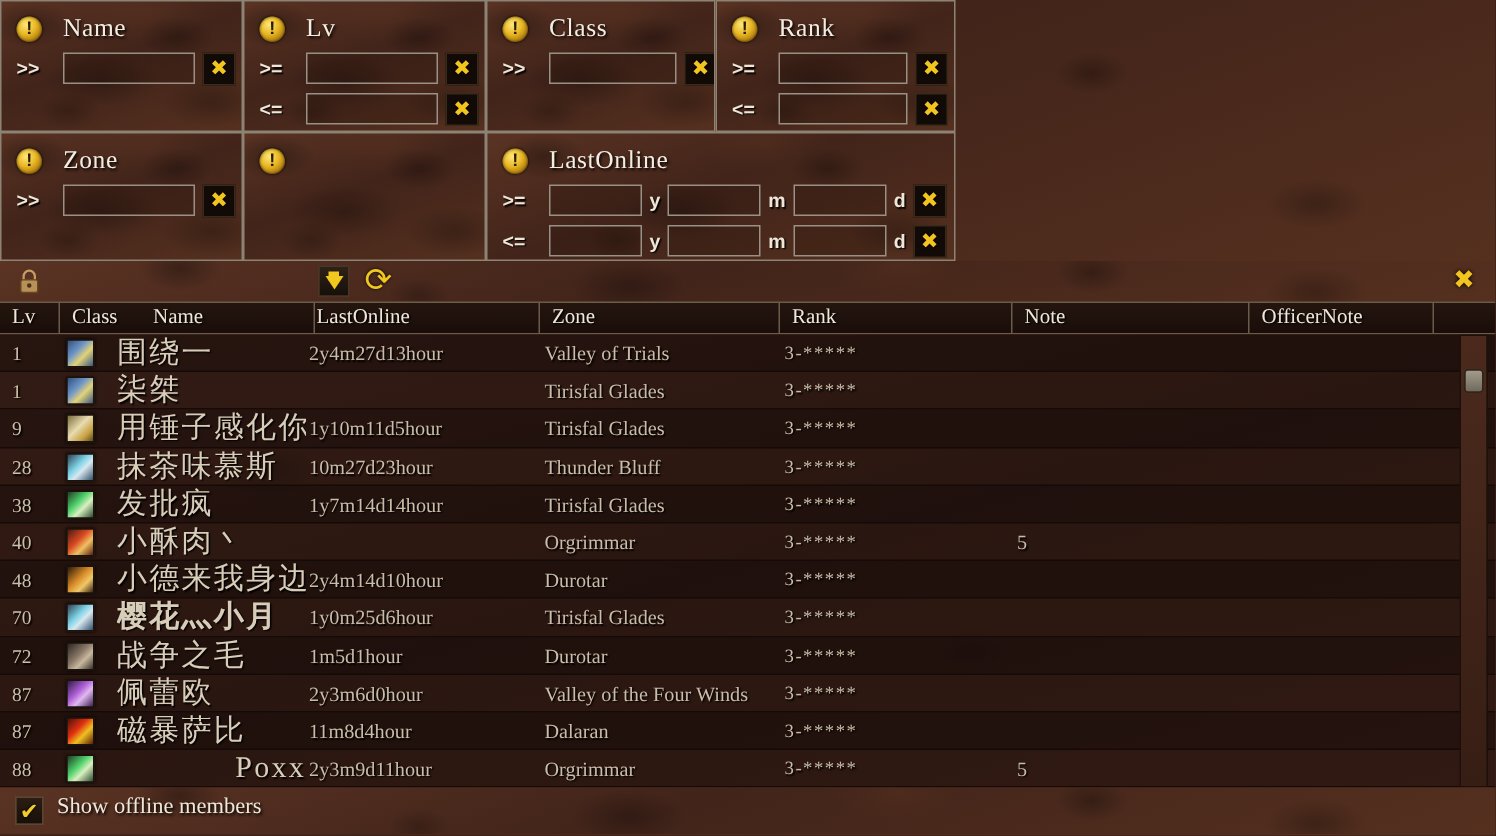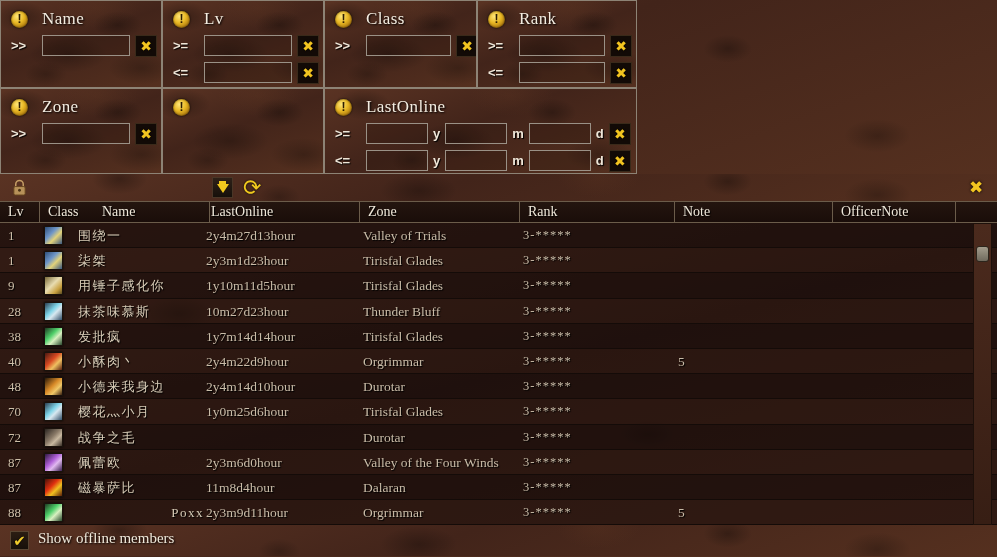--- a/index.html
+++ b/index.html
@@ -281,21 +281,21 @@
     height: 25px;
     line-height: 25px;
     color: #c9bca8;
     font-size: 13.5px;
     white-space: nowrap;
     overflow: hidden;
     text-shadow: 1px 1px 1px #000;
   }
   .cell.lv { font-size: 13px; color: #cdbfa9; }
   .cell.name {
-    font-size: 13px;
+    font-size: 20px;
     color: #d8cdb8;
     letter-spacing: 1.5px;
   }
   .cell.rank { letter-spacing: 1px; font-size: 12.5px; }
 
   .cls-icon {
     position: absolute;
     top: 3px;
     width: 19px; height: 19px;
     border: 1px solid #1a120c;
@@ -527,21 +527,20 @@
           <div class="cell " style="left: 206px; width: 155px;">2y4m27d13hour</div>
           <div class="cell " style="left: 363px; width: 158px;">Valley of Trials</div>
           <div class="cell rank" style="left: 523px; width: 153px;">3-*****</div>
           <div class="cell " style="left: 678px; width: 155px;"></div>
           <div class="cell " style="left: 836px; width: 118px;"></div>
         </div>
         <div class="trow odd">
           <div class="cell lv" style="left: 8px; width: 32px;">1</div>
           <div class="cls-icon" style="left: 44px; background: linear-gradient(135deg, rgb(46, 79, 122) 0%, rgb(111, 150, 200) 38%, rgb(226, 210, 122) 62%, rgb(58, 86, 128) 100%);"></div>
           <div class="cell name" style="left: 78px; width: 126px;">柒桀</div>
-          <div class="cell " style="left: 206px; width: 155px;">2y3m1d23hour</div>
           <div class="cell " style="left: 363px; width: 158px;">Tirisfal Glades</div>
           <div class="cell rank" style="left: 523px; width: 153px;">3-*****</div>
           <div class="cell " style="left: 678px; width: 155px;"></div>
           <div class="cell " style="left: 836px; width: 118px;"></div>
         </div>
         <div class="trow even">
           <div class="cell lv" style="left: 8px; width: 32px;">9</div>
           <div class="cls-icon" style="left: 44px; background: linear-gradient(135deg, rgb(122, 106, 58) 0%, rgb(232, 220, 176) 45%, rgb(200, 160, 64) 75%, rgb(90, 74, 32) 100%);"></div>
           <div class="cell name" style="left: 78px; width: 126px;">用锤子感化你</div>
           <div class="cell " style="left: 206px; width: 155px;">1y10m11d5hour</div>
@@ -567,50 +566,50 @@
           <div class="cell " style="left: 206px; width: 155px;">1y7m14d14hour</div>
           <div class="cell " style="left: 363px; width: 158px;">Tirisfal Glades</div>
           <div class="cell rank" style="left: 523px; width: 153px;">3-*****</div>
           <div class="cell " style="left: 678px; width: 155px;"></div>
           <div class="cell " style="left: 836px; width: 118px;"></div>
         </div>
         <div class="trow odd">
           <div class="cell lv" style="left: 8px; width: 32px;">40</div>
           <div class="cls-icon" style="left: 44px; background: linear-gradient(135deg, rgb(74, 24, 16) 0%, rgb(216, 74, 34) 42%, rgb(240, 192, 96) 66%, rgb(90, 32, 16) 100%);"></div>
           <div class="cell name" style="left: 78px; width: 126px;">小酥肉丶</div>
-          <div class="cell " style="left: 206px; width: 155px;">2y4m22d9hour</div>
           <div class="cell " style="left: 363px; width: 158px;">Orgrimmar</div>
           <div class="cell rank" style="left: 523px; width: 153px;">3-*****</div>
           <div class="cell " style="left: 678px; width: 155px;">5</div>
           <div class="cell " style="left: 836px; width: 118px;"></div>
         </div>
         <div class="trow even">
           <div class="cell lv" style="left: 8px; width: 32px;">48</div>
           <div class="cls-icon" style="left: 44px; background: linear-gradient(135deg, rgb(42, 24, 8) 0%, rgb(216, 138, 40) 45%, rgb(240, 200, 104) 68%, rgb(58, 32, 16) 100%);"></div>
           <div class="cell name" style="left: 78px; width: 126px;">小德来我身边</div>
           <div class="cell " style="left: 206px; width: 155px;">2y4m14d10hour</div>
           <div class="cell " style="left: 363px; width: 158px;">Durotar</div>
           <div class="cell rank" style="left: 523px; width: 153px;">3-*****</div>
           <div class="cell " style="left: 678px; width: 155px;"></div>
           <div class="cell " style="left: 836px; width: 118px;"></div>
         </div>
         <div class="trow odd">
           <div class="cell lv" style="left: 8px; width: 32px;">70</div>
           <div class="cls-icon" style="left: 44px; background: linear-gradient(135deg, rgb(43, 61, 80) 0%, rgb(127, 212, 232) 42%, rgb(216, 232, 240) 60%, rgb(51, 80, 106) 100%);"></div>
-          <div class="cell name" style="left: 78px; width: 126px;">樱花灬小月</div>
+          <div class="cell name" style="left: 78px; width: 126px; font-weight: bold;">樱花灬小月</div>
           <div class="cell " style="left: 206px; width: 155px;">1y0m25d6hour</div>
           <div class="cell " style="left: 363px; width: 158px;">Tirisfal Glades</div>
           <div class="cell rank" style="left: 523px; width: 153px;">3-*****</div>
           <div class="cell " style="left: 678px; width: 155px;"></div>
           <div class="cell " style="left: 836px; width: 118px;"></div>
         </div>
         <div class="trow even">
           <div class="cell lv" style="left: 8px; width: 32px;">72</div>
           <div class="cls-icon" style="left: 44px; background: linear-gradient(135deg, rgb(42, 36, 32) 0%, rgb(138, 122, 104) 45%, rgb(200, 184, 160) 65%, rgb(58, 48, 40) 100%);"></div>
           <div class="cell name" style="left: 78px; width: 126px;">战争之毛</div>
+          <div class="cell " style="left: 206px; width: 155px;">1m5d1hour</div>
           <div class="cell " style="left: 363px; width: 158px;">Durotar</div>
           <div class="cell rank" style="left: 523px; width: 153px;">3-*****</div>
           <div class="cell " style="left: 678px; width: 155px;"></div>
           <div class="cell " style="left: 836px; width: 118px;"></div>
         </div>
         <div class="trow odd">
           <div class="cell lv" style="left: 8px; width: 32px;">87</div>
           <div class="cls-icon" style="left: 44px; background: linear-gradient(135deg, rgb(46, 24, 64) 0%, rgb(176, 96, 216) 42%, rgb(224, 184, 240) 62%, rgb(58, 32, 80) 100%);"></div>
           <div class="cell name" style="left: 78px; width: 126px;">佩蕾欧</div>
           <div class="cell " style="left: 206px; width: 155px;">2y3m6d0hour</div>

